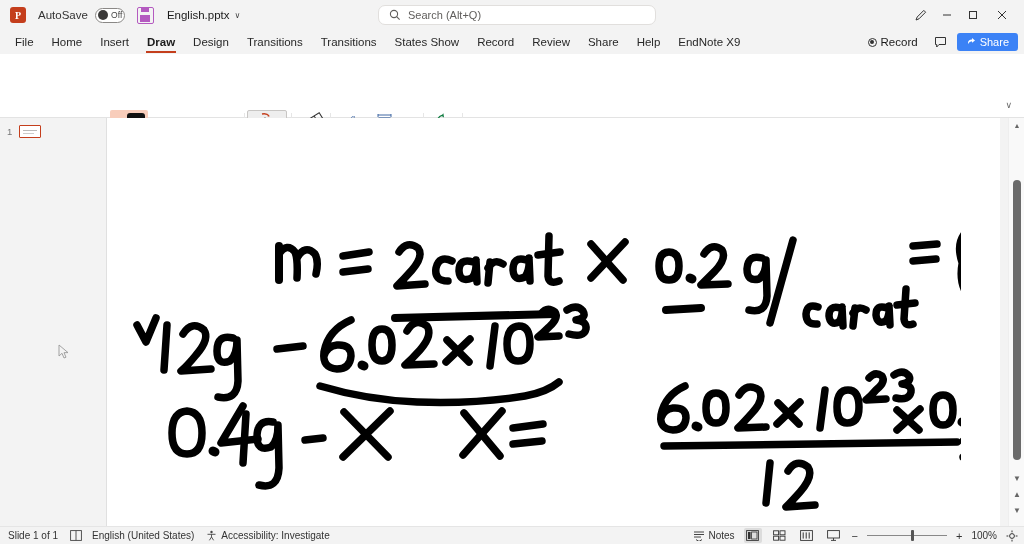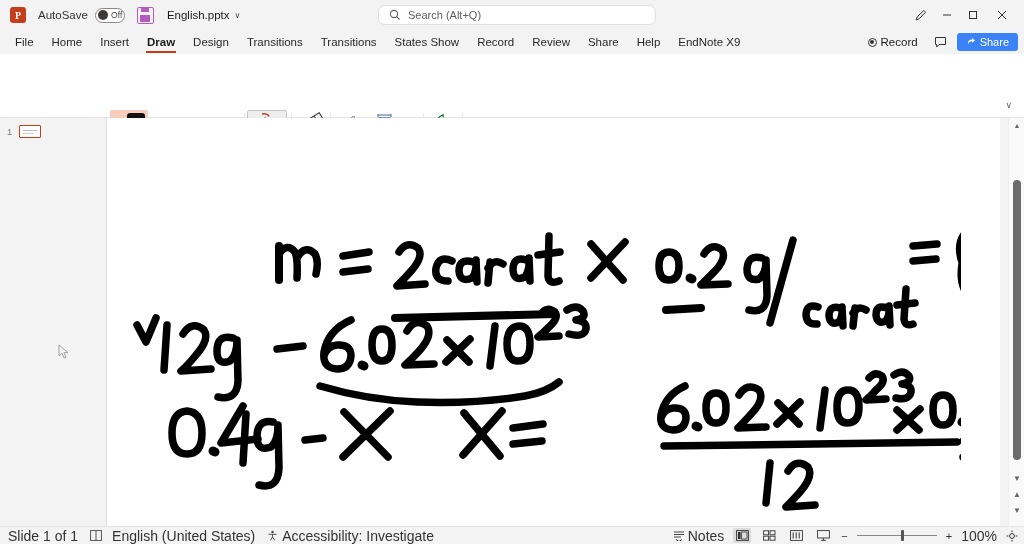--- a/index.html
+++ b/index.html
@@ -159,21 +159,21 @@
   .vs-next { position:absolute; left:0; top:368px; width:16px; height:16px;
     display:flex; align-items:center; justify-content:center; font-size:8px; color:#666; }
   .vs-nextslide { position:absolute; left:0; top:384px; width:16px; height:16px;
     display:flex; align-items:center; justify-content:center; font-size:8px; color:#666; }
 
   
   .statusbar {
     position:absolute; left:0; top:526px; width:1024px; height:18px;
     background:#f3f3f3; display:flex; align-items:center; border-top:1px solid #e5e5e5;
   }
-  .sb-txt { font-size:14px; color:#333; }
+  .sb-txt { font-size:10px; color:#333; }
   .sb-item { display:flex; align-items:center; gap:4px; margin-left:12px; }
   .sb-right { position:absolute; right:6px; display:flex; align-items:center; gap:9px; }
   .view-btn { width:18px; height:15px; display:flex; align-items:center; justify-content:center;
     border-radius:2px; }
   .view-btn.active { background:#dcdcdc; }
   .zoom-slider { position:relative; width:80px; height:14px; display:flex; align-items:center; }
   .zoom-track { position:absolute; left:0; right:0; height:1px; background:#888; }
   .zoom-knob { position:absolute; left:44px; width:3px; height:11px; background:#555; border-radius:1px; }
 </style>
 </head>

